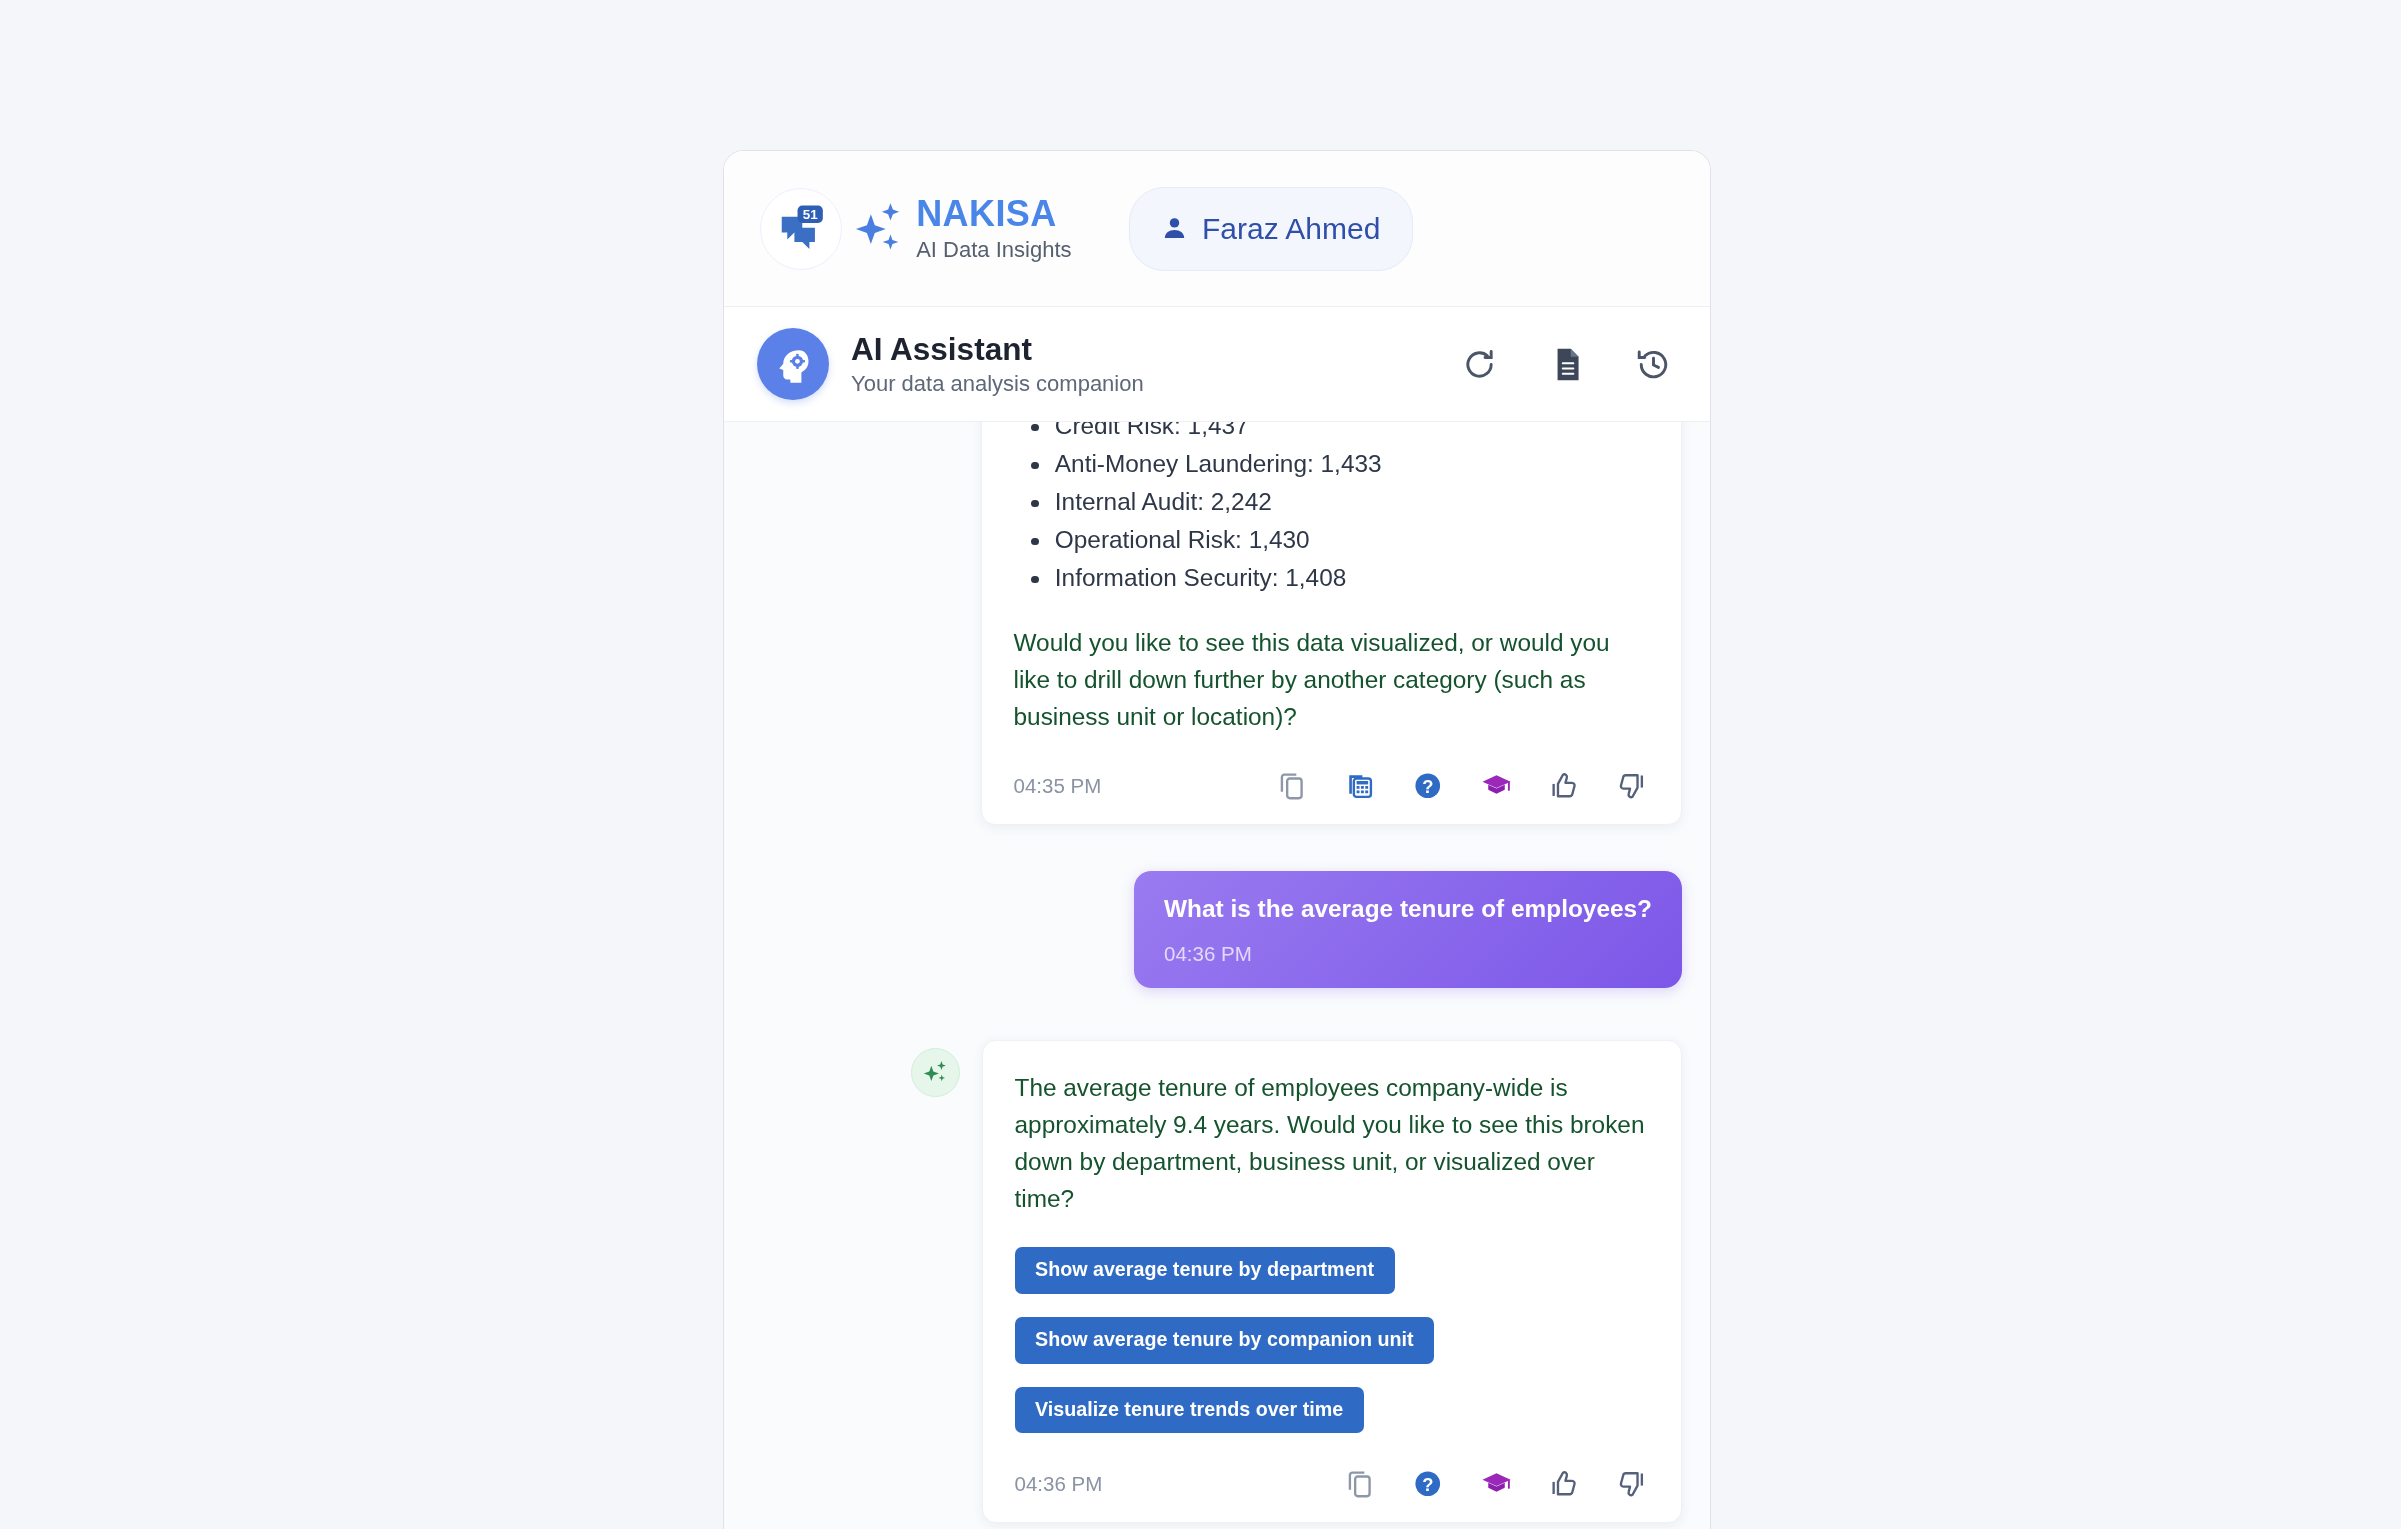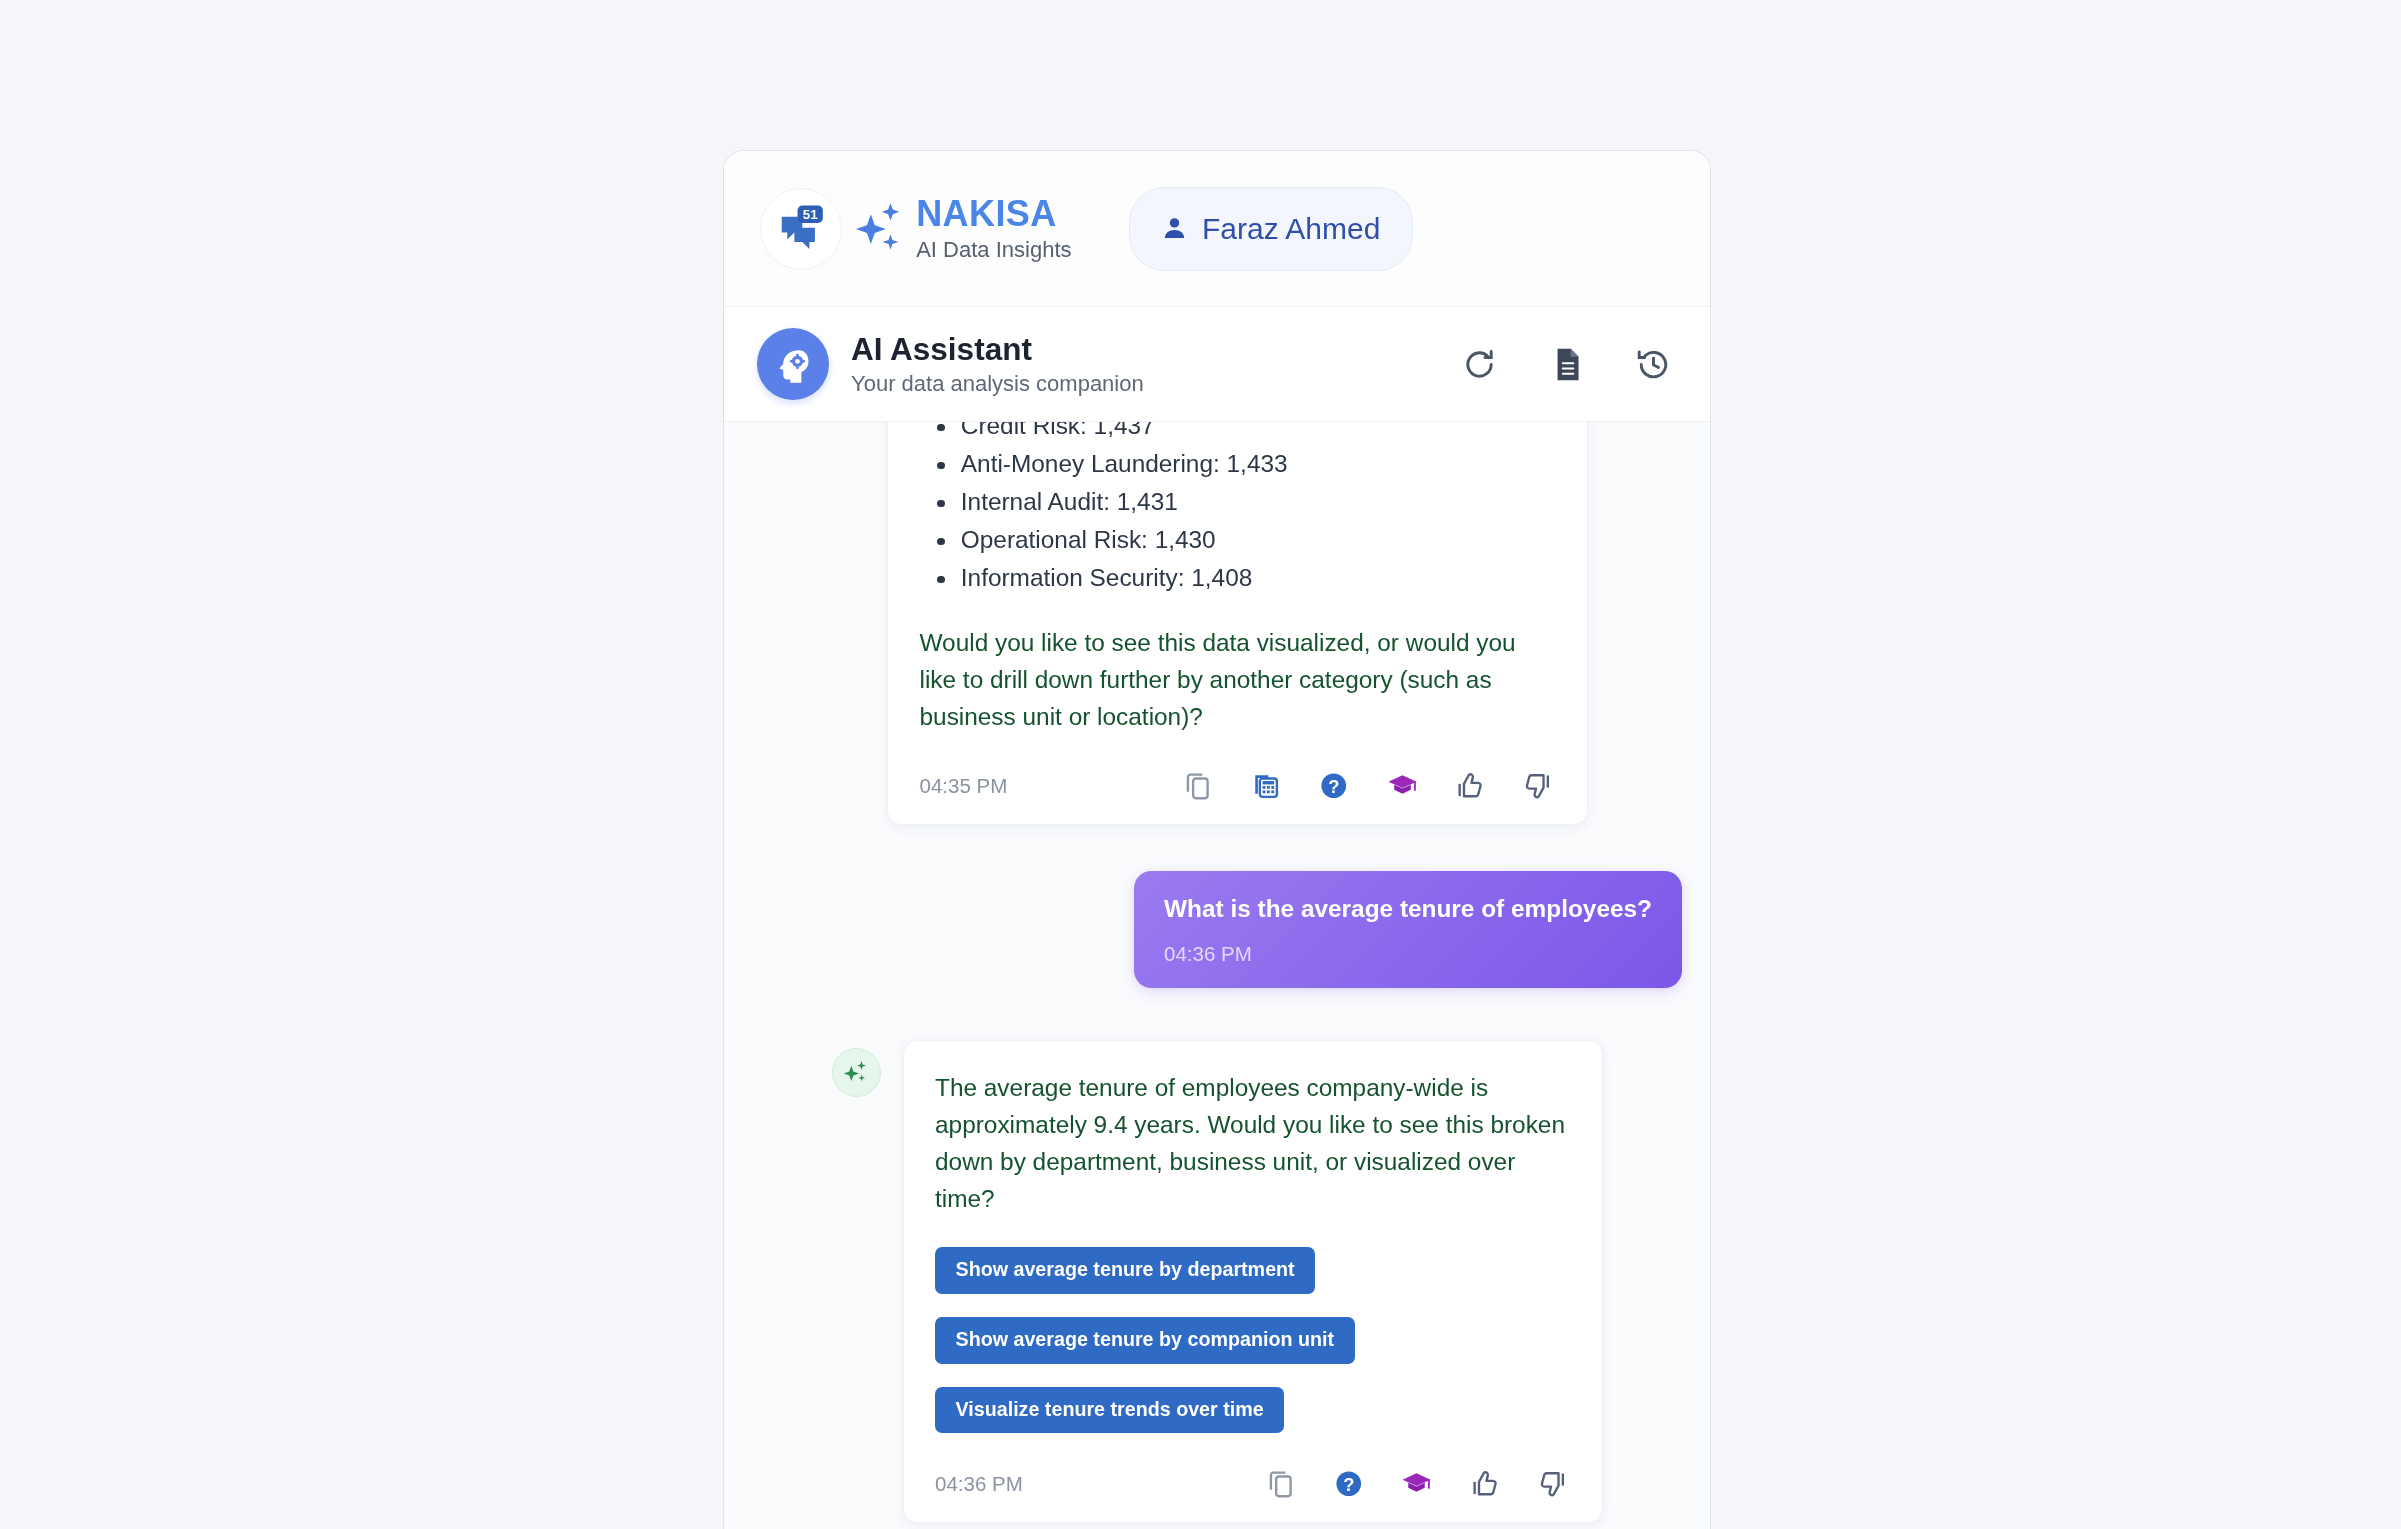--- a/index.html
+++ b/index.html
@@ -96,21 +96,21 @@
   
   #chat-area {
     flex: 1 1 auto;
     background: #fafbfd;
     position: relative;
     overflow: hidden;
     padding: 0 28px;
   }
 
   .msg-row { display: flex; width: 100%; }
-  .msg-row.assistant { justify-content: center; align-items: flex-start; }
+  .msg-row.assistant { justify-content: flex-end; align-items: flex-start; }
   .msg-row.user { justify-content: flex-end; }
 
   .assistant-bubble {
     background: #ffffff;
     border: 1.6px solid #eef1f6;
     border-radius: 14px;
     box-shadow: 0 2.4px 11px rgba(42,60,100,0.07);
     padding: 28px 31.5px 20.5px 31.5px;
     max-width: 701px;
   }
@@ -286,21 +286,21 @@
   </div>
 
   <div id="chat-area">
 
     <div class="msg-row assistant">
       <div class="assistant-bubble" id="msg1-bubble">
 
         <ul class="bullet-list">
           <li>Credit Risk: 1,437</li>
           <li>Anti-Money Laundering: 1,433</li>
-          <li>Internal Audit: 1,431</li>
+          <li>Internal Audit: 2,242</li>
           <li>Operational Risk: 1,430</li>
           <li>Information Security: 1,408</li>
         </ul>
 
         <div class="body-text">Would you like to see this data visualized, or would you like to drill down further by another category (such as business unit or location)?</div>
 
         <div class="meta-row">
           <span class="meta-time">04:35 PM</span>
 
           <div class="meta-icons">

